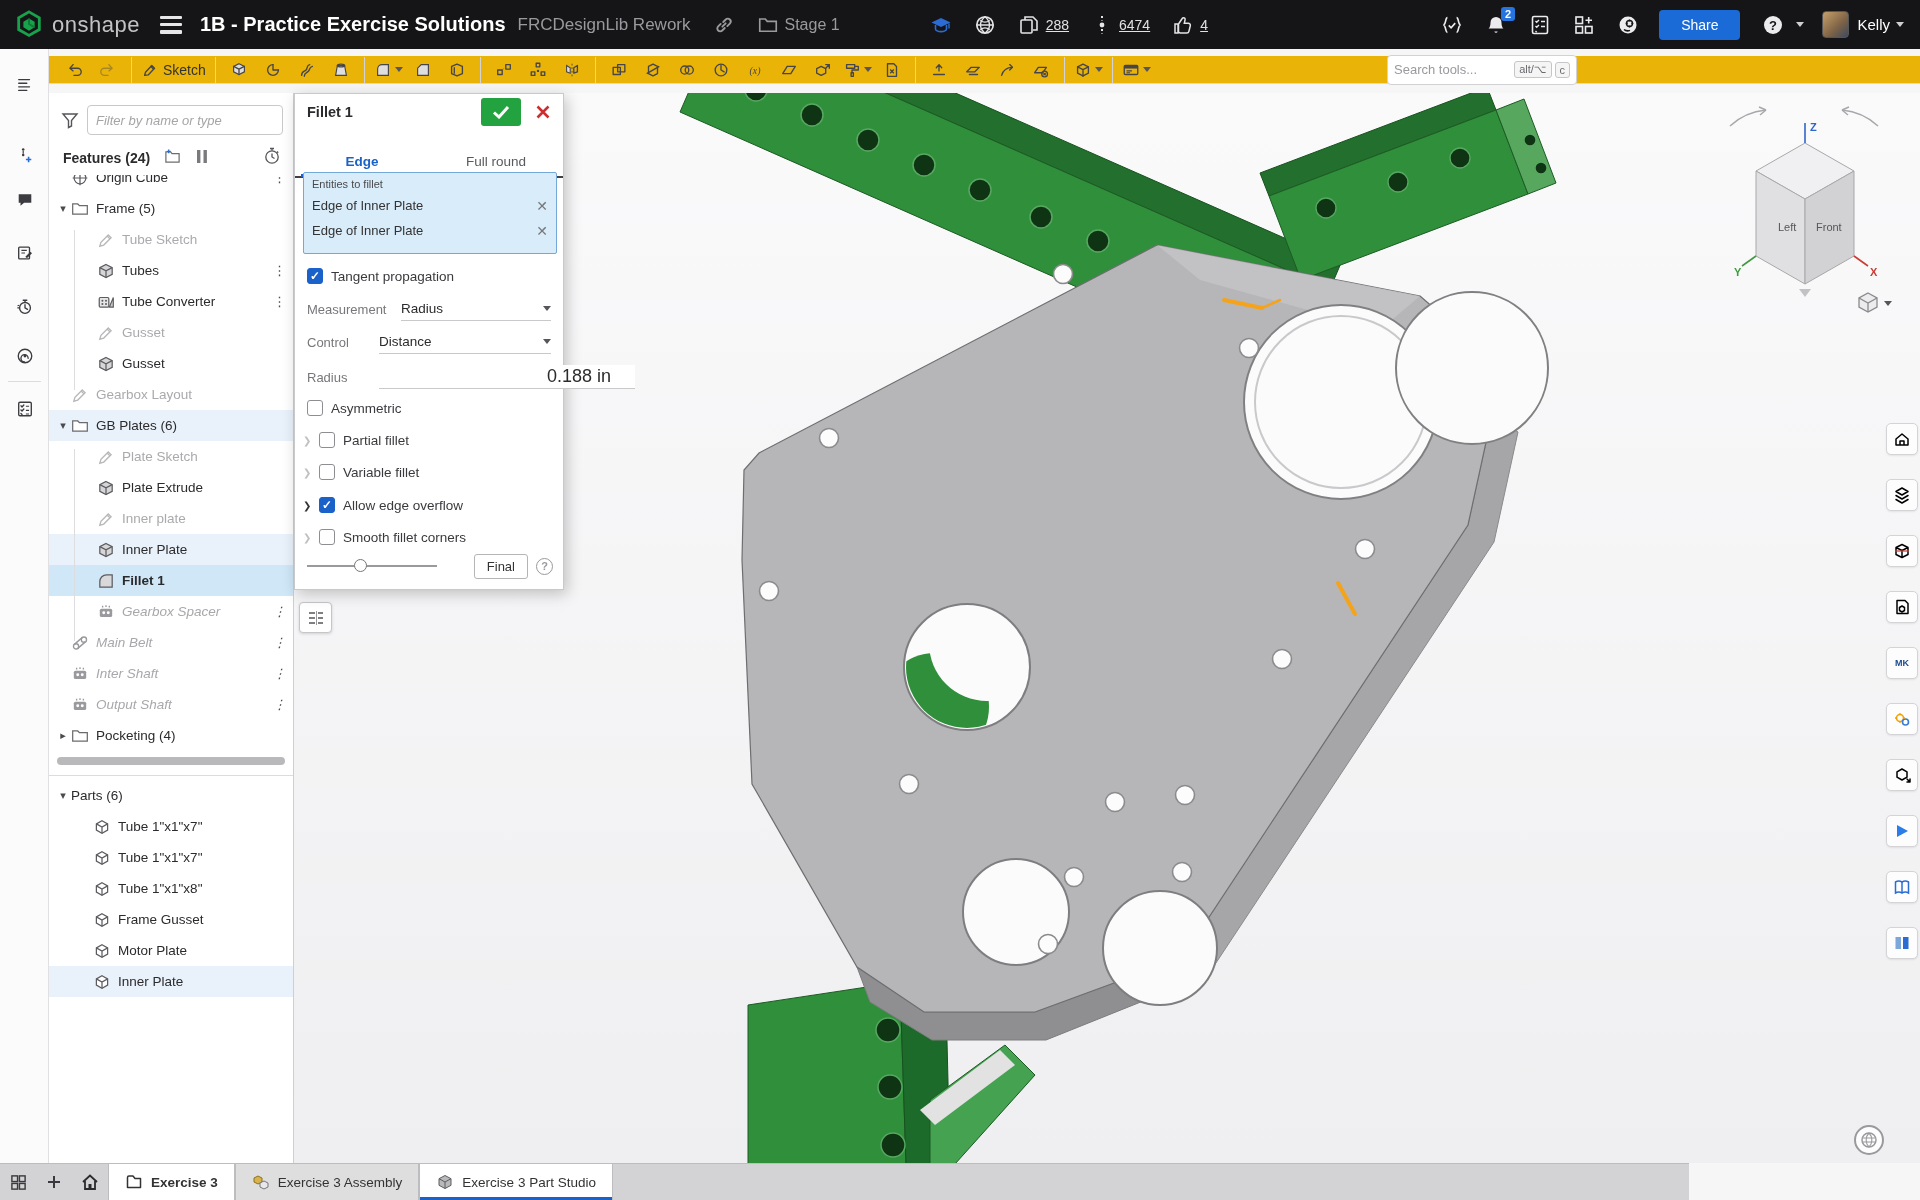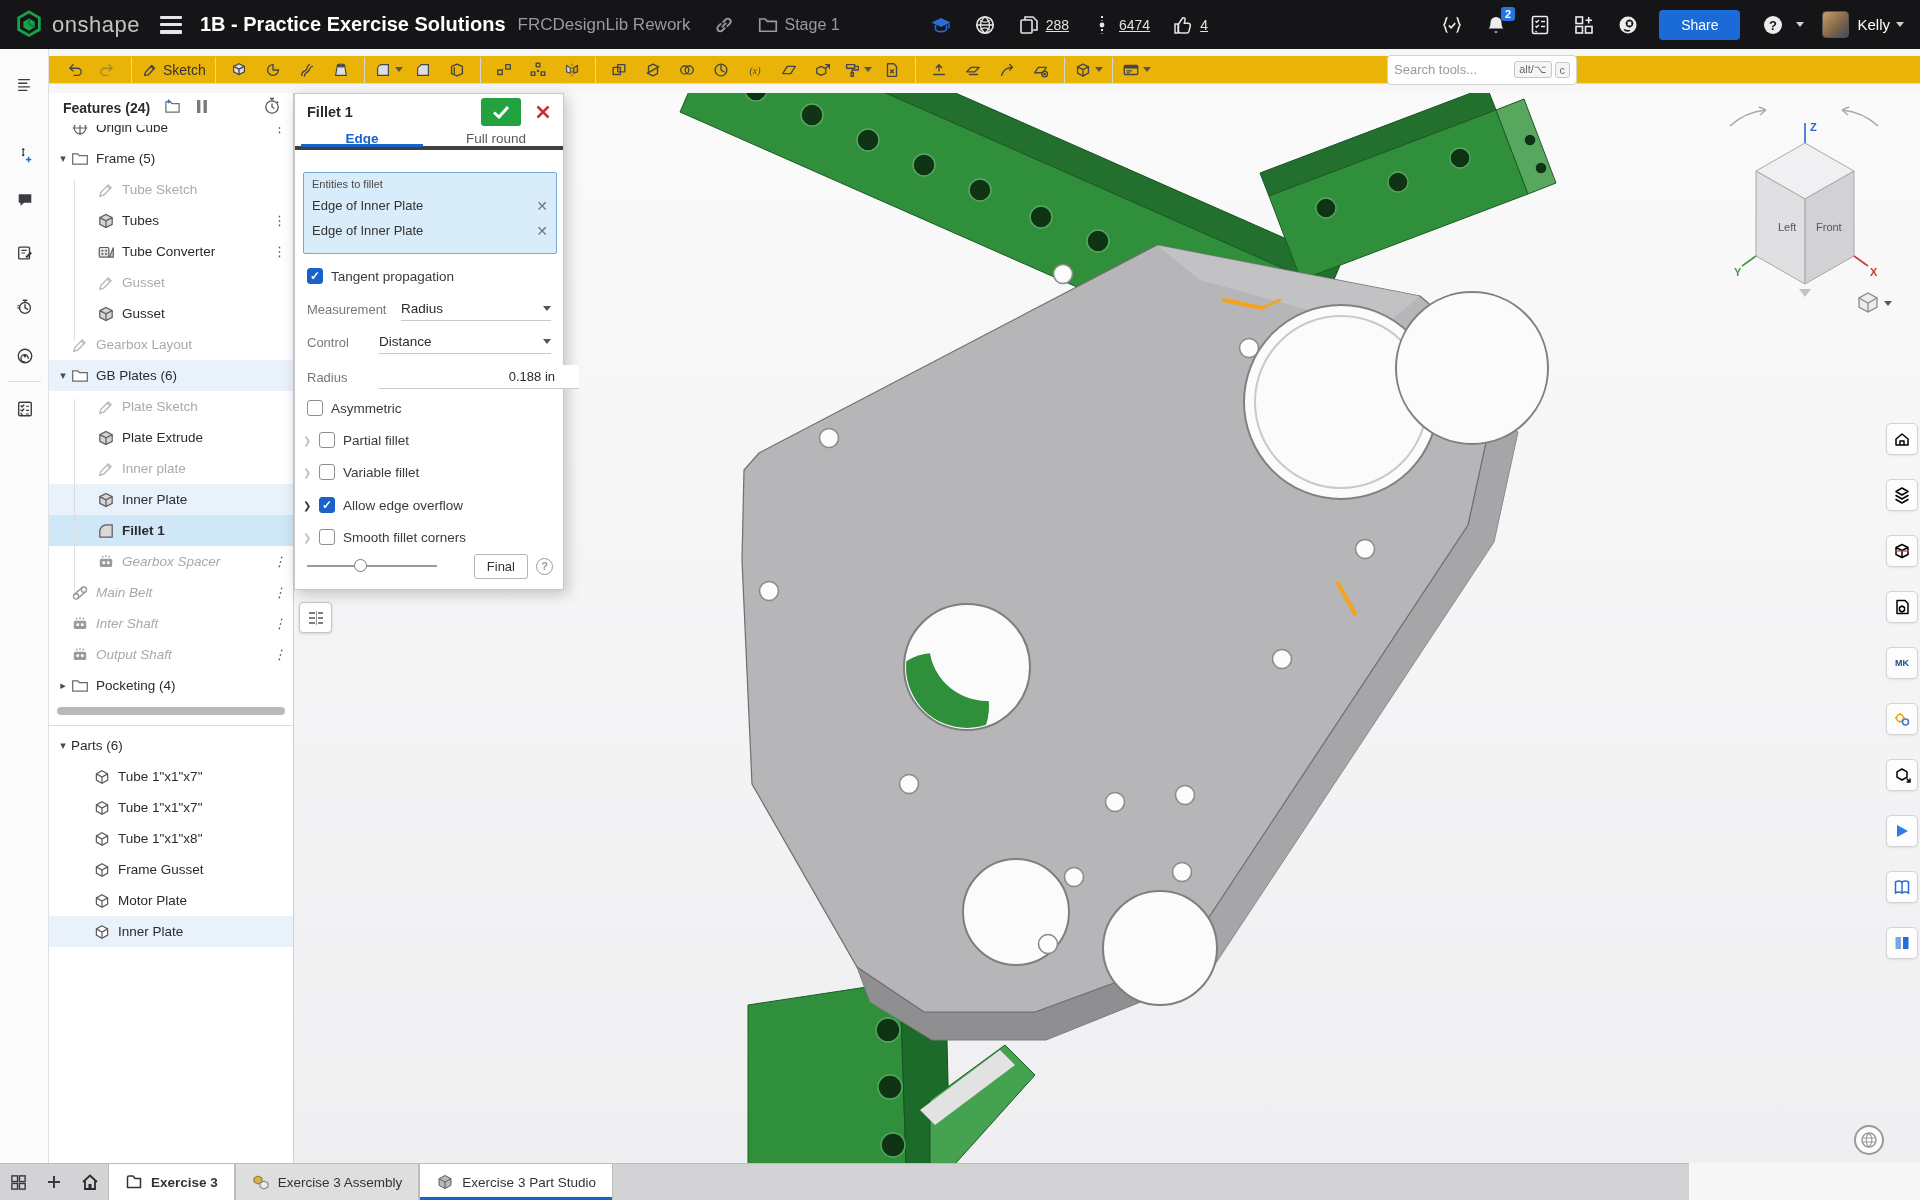--- a/index.html
+++ b/index.html
@@ -79,38 +79,38 @@
   .rr-btn { width:32px; height:32px; background:#fdfdfe; border:1px solid #d4d4d6; border-radius:5px; display:flex; align-items:center; justify-content:center; cursor:pointer; box-shadow:0 1px 2px rgba(0,0,0,.08); }
   .rr-mk { font-size:9px; font-weight:bold; color:#1a4b8f; letter-spacing:0; }
   .globe-btn { position:absolute; right:36px; bottom:8px; width:30px; height:30px; border-radius:50%; border:2px solid #9a9a9e; background:#fdfdfe; display:flex; align-items:center; justify-content:center; cursor:pointer; z-index:25; }
 
   
   .dialog { position:absolute; left:294px; top:93px; width:270px; height:497px; background:#fff; border:1px solid #c9c9cb; box-shadow:3px 4px 14px rgba(0,0,0,.22); z-index:45; }
   .dlg-title-row { position:absolute; left:0; top:0; right:0; height:36px; display:flex; align-items:center; padding-left:12px; }
   .dlg-title { font-size:14.5px; font-weight:bold; color:#2b2b2e; flex:1; }
   .dlg-commit { width:40px; height:28px; background:#23a33f; border-radius:3px; display:flex; align-items:center; justify-content:center; cursor:pointer; margin-right:10px; }
   .dlg-cancel { width:24px; height:24px; display:flex; align-items:center; justify-content:center; cursor:pointer; margin-right:8px; }
-  .dlg-tabs { position:absolute; top:24px; left:0; right:0; height:32px; display:flex; border-bottom:4px solid #404040;align-items:flex-end; }
+  .dlg-tabs { position:absolute; top:52px; left:0; right:0; height:32px; display:flex; border-bottom:2px solid #404040; }
   .dlg-tab { flex:1; display:flex; align-items:center; justify-content:center; font-size:13.5px; color:#5a5a5e; cursor:pointer; position:relative; }
   .dlg-tab.active { color:#1a62c9; font-weight:bold; }
   .dlg-tab.active::after { content:""; position:absolute; left:6px; right:6px; bottom:-1px; height:3px; background:#1a62c9; }
   .entities-box { position:absolute; left:8px; top:78px; width:254px; height:82px; background:#d9ecf9; border:1px solid #74a8d8; border-radius:2px; padding:3px 6px; }
   .ent-label { font-size:11px; color:#4a4a4e; padding:2px 0 3px 2px; }
   .ent-row { display:flex; align-items:center; font-size:13px; color:#333; height:25px; padding-left:2px; }
   .ent-row .x { margin-left:auto; color:#77777b; font-size:14px; cursor:pointer; padding:0 2px; }
   .opt-row { position:absolute; left:8px; right:8px; height:24px; display:flex; align-items:center; font-size:13.5px; color:#3a3a3e; }
   .chev { width:14px; flex:none; font-size:10px; margin-right:2px; }
   .chev.light { color:#c0c0c3; } .chev.dark { color:#333; }
   .cb { width:16px; height:16px; border:1.5px solid #8e8e92; border-radius:3px; margin-right:8px; flex:none; background:#fff; display:flex; align-items:center; justify-content:center; cursor:pointer; }
   .cb.checked { background:#1a62c9; border-color:#1a62c9; color:#fff; font-size:12px; font-weight:bold; }
   .drop-row { position:absolute; left:12px; right:12px; height:26px; display:flex; align-items:center; }
   .drop-row .lbl { font-size:13px; color:#77777b; width:94px; flex:none; }
   .drop-val { flex:1; display:flex; align-items:center; border-bottom:1px solid #c9c9cb; height:24px; font-size:13.5px; color:#2b2b2e; cursor:pointer; }
   .drop-val .dc { margin-left:auto; width:0; height:0; border-left:4px solid transparent; border-right:4px solid transparent; border-top:5px solid #55555a; }
-  .num-input { flex:1; border:none; border-bottom:1px solid #c9c9cb; height:24px; font-size:13px; color:#2b2b2e; text-align:right; outline:none; font-family:inherit; padding-right:24px; }
+  .num-input { flex:1; border:none; border-bottom:1px solid #c9c9cb; height:24px; font-size:18px; color:#2b2b2e; text-align:right; outline:none; font-family:inherit; padding-right:24px; }
   .dlg-bottom { position:absolute; left:12px; right:10px; top:458px; height:28px; display:flex; align-items:center; }
   .slider-track { width:130px; height:2px; background:#9a9a9e; position:relative; }
   .slider-handle { position:absolute; left:36%; top:-6px; width:13px; height:13px; border-radius:50%; background:#fff; border:1.5px solid #77777b; cursor:pointer; }
   .final-btn { margin-left:auto; border:1px solid #b5b5b8; background:#fff; border-radius:3px; font-size:13px; color:#333; padding:4px 12px; cursor:pointer; font-family:inherit; }
   .help-q { width:17px; height:17px; border-radius:50%; border:1.5px solid #9a9a9e; color:#9a9a9e; font-size:11px; font-weight:bold; display:flex; align-items:center; justify-content:center; margin-left:8px; cursor:pointer; }
   .mini-btn { position:absolute; left:299px; top:602px; width:33px; height:31px; background:#fff; border:1px solid #c6c6c8; border-radius:4px; display:flex; align-items:center; justify-content:center; cursor:pointer; z-index:44; box-shadow:0 1px 3px rgba(0,0,0,.15); }
 
   
   .tabbar { position:absolute; left:0; bottom:0; width:1689px; height:37px; background:#d3d3d5; border-top:1px solid #bdbdbf; display:flex; align-items:stretch; z-index:50; }
   .tab-tool { width:36px; display:flex; align-items:center; justify-content:center; color:#3a3a3e; cursor:pointer; flex:none; }
@@ -468,20 +468,26 @@
       <div class="rail-btn" style="top: 345px;">
         <svg width="18" height="18" viewBox="0 0 20 20" style="display:block">
           <rect x="3" y="2.5" width="14" height="15" rx="1.5" fill="none" stroke="currentColor" stroke-width="1.5" stroke-linecap="round" stroke-linejoin="round"></rect>
           <path d="M5.5 6.5l1.2 1.2 2-2.2M5.5 11l1.2 1.2 2-2.2M5.5 15l1.2 1.2" fill="none" stroke="currentColor" stroke-width="1.5" stroke-linecap="round" stroke-linejoin="round"></path>
           <path d="M11 7h3.5M11 11.5h3.5M11 15.5h3.5" stroke="currentColor" stroke-width="1.2"></path>
         </svg>
       </div>
     </div>
 
   <div class="fpanel">
+    <div class="filter-row">
+      <svg width="18" height="18" viewBox="0 0 18 18">
+          <path d="M2 3h14l-5.5 6.5V15l-3 1.5V9.5z" fill="none" stroke="#55555a" stroke-width="1.4"></path>
+        </svg>
+      <input class="filter-input" placeholder="Filter by name or type" style="">
+    </div>
     <div class="feat-header">
       <span class="title">Features (24)</span>
       <span class="fh-ic"><svg width="17" height="17" viewBox="0 0 18 18">
             <path d="M2 4h5l1.5 2H16v9H2z" fill="none" stroke="#6e6e72" stroke-width="1.3"></path>
             <path d="M5 1.5v4M3 3.5h4" stroke="#2b6cd4" stroke-width="1.4"></path>
           </svg></span>
       <span class="fh-ic"><svg width="14" height="15" viewBox="0 0 14 15">
             <rect x="2" y="1" width="3.4" height="13" fill="#7a7a7e"></rect>
             <rect x="8.5" y="1" width="3.4" height="13" fill="#7a7a7e"></rect>
           </svg></span>

